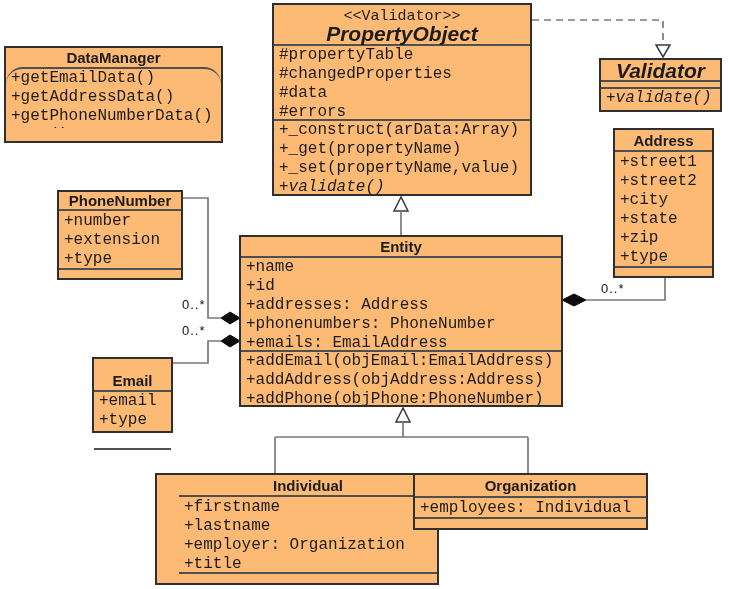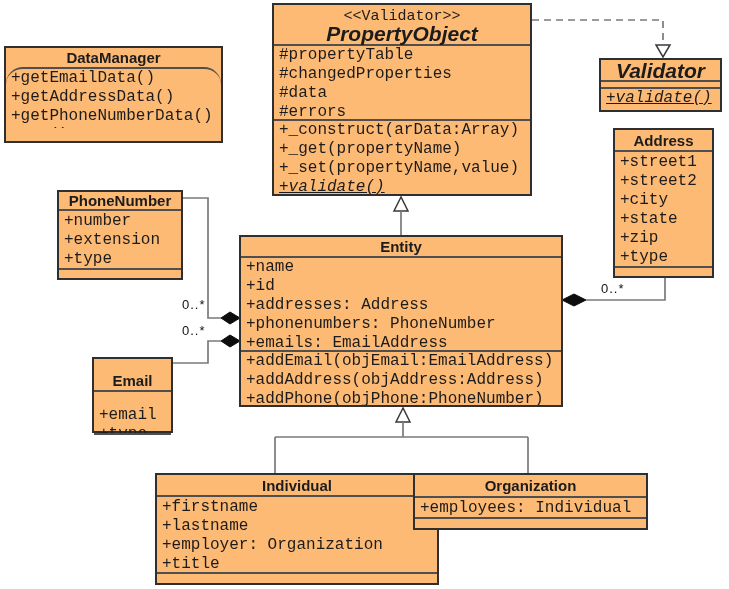--- a/index.html
+++ b/index.html
@@ -9,21 +9,21 @@
   .uml-class{position:absolute;z-index:2;background:#fdba74;border:2px solid #2f2f2f;
              box-sizing:border-box;}
   .uml-title{display:flex;flex-direction:column;justify-content:center;align-items:center;
              font-weight:bold;font-size:15px;line-height:17px;box-sizing:border-box;}
   .stereo{font-family:"Liberation Mono","DejaVu Sans Mono",monospace;font-weight:normal;
           font-size:15px;line-height:17px;}
   .abstract{font-style:italic;font-size:21px;}
   .compart{border-top:2px solid #4f4f4f;box-sizing:border-box;overflow:hidden;}
   .member{font-family:"Liberation Mono","DejaVu Sans Mono",monospace;font-size:16px;
           line-height:19px;white-space:nowrap;padding-left:5px;}
-  .it{font-style:italic;text-decoration:underline;}
+  .it{font-style:italic;}
   .mult{position:absolute;z-index:3;font-size:13px;color:#111;letter-spacing:1px;}
 </style>
 </head>
 <body>
 
 <div id="canvas">
 
   <svg id="wires" width="729" height="589" viewBox="0 0 729 589">
 
     <path d="M532,20 H663 V44" fill="none" stroke="#7a7a7a" stroke-width="1.7" stroke-dasharray="7,5"></path>
@@ -114,21 +114,21 @@
       <div class="member">+extension</div>
       <div class="member">+type</div>
     </div>
     <div class="compart" style="height:10px;"></div>
   </div>
 
   <div class="uml-class" style="left:92px;top:357px;width:81px;height:76px;">
     <div class="uml-title" style="height:19px;margin-top:12px;">
       <span>Email</span>
     </div>
-    <div class="compart" style="height:43px;padding-top:14px;">
+    <div class="compart" style="height:58px;padding-top:0;">
       <div class="member">+email</div>
       <div class="member">+type</div>
     </div>
     <div class="compart" style="height:10px;"></div>
   </div>
 
   <div class="uml-class" style="left:239px;top:235px;width:324px;height:172px;">
     <div class="uml-title" style="height:19px;">
       <span>Entity</span>
     </div>
@@ -139,21 +139,21 @@
       <div class="member">+phonenumbers: PhoneNumber</div>
       <div class="member">+emails: EmailAddress</div>
     </div>
     <div class="compart" style="height:55px;">
       <div class="member">+addEmail(objEmail:EmailAddress)</div>
       <div class="member">+addAddress(objAddress:Address)</div>
       <div class="member">+addPhone(objPhone:PhoneNumber)</div>
     </div>
   </div>
 
-  <div class="uml-class" style="left:155px;top:473px;width:284px;height:112px;">
+  <div class="uml-class" style="left:155px;top:473px;width:284px;height:112px;padding-left:22px;">
     <div class="uml-title" style="height:20px;">
       <span>Individual</span>
     </div>
     <div class="compart" style="height:77px;padding-top:1px;">
       <div class="member">+firstname</div>
       <div class="member">+lastname</div>
       <div class="member">+employer: Organization</div>
       <div class="member">+title</div>
     </div>
     <div class="compart" style="height:11px;"></div>

